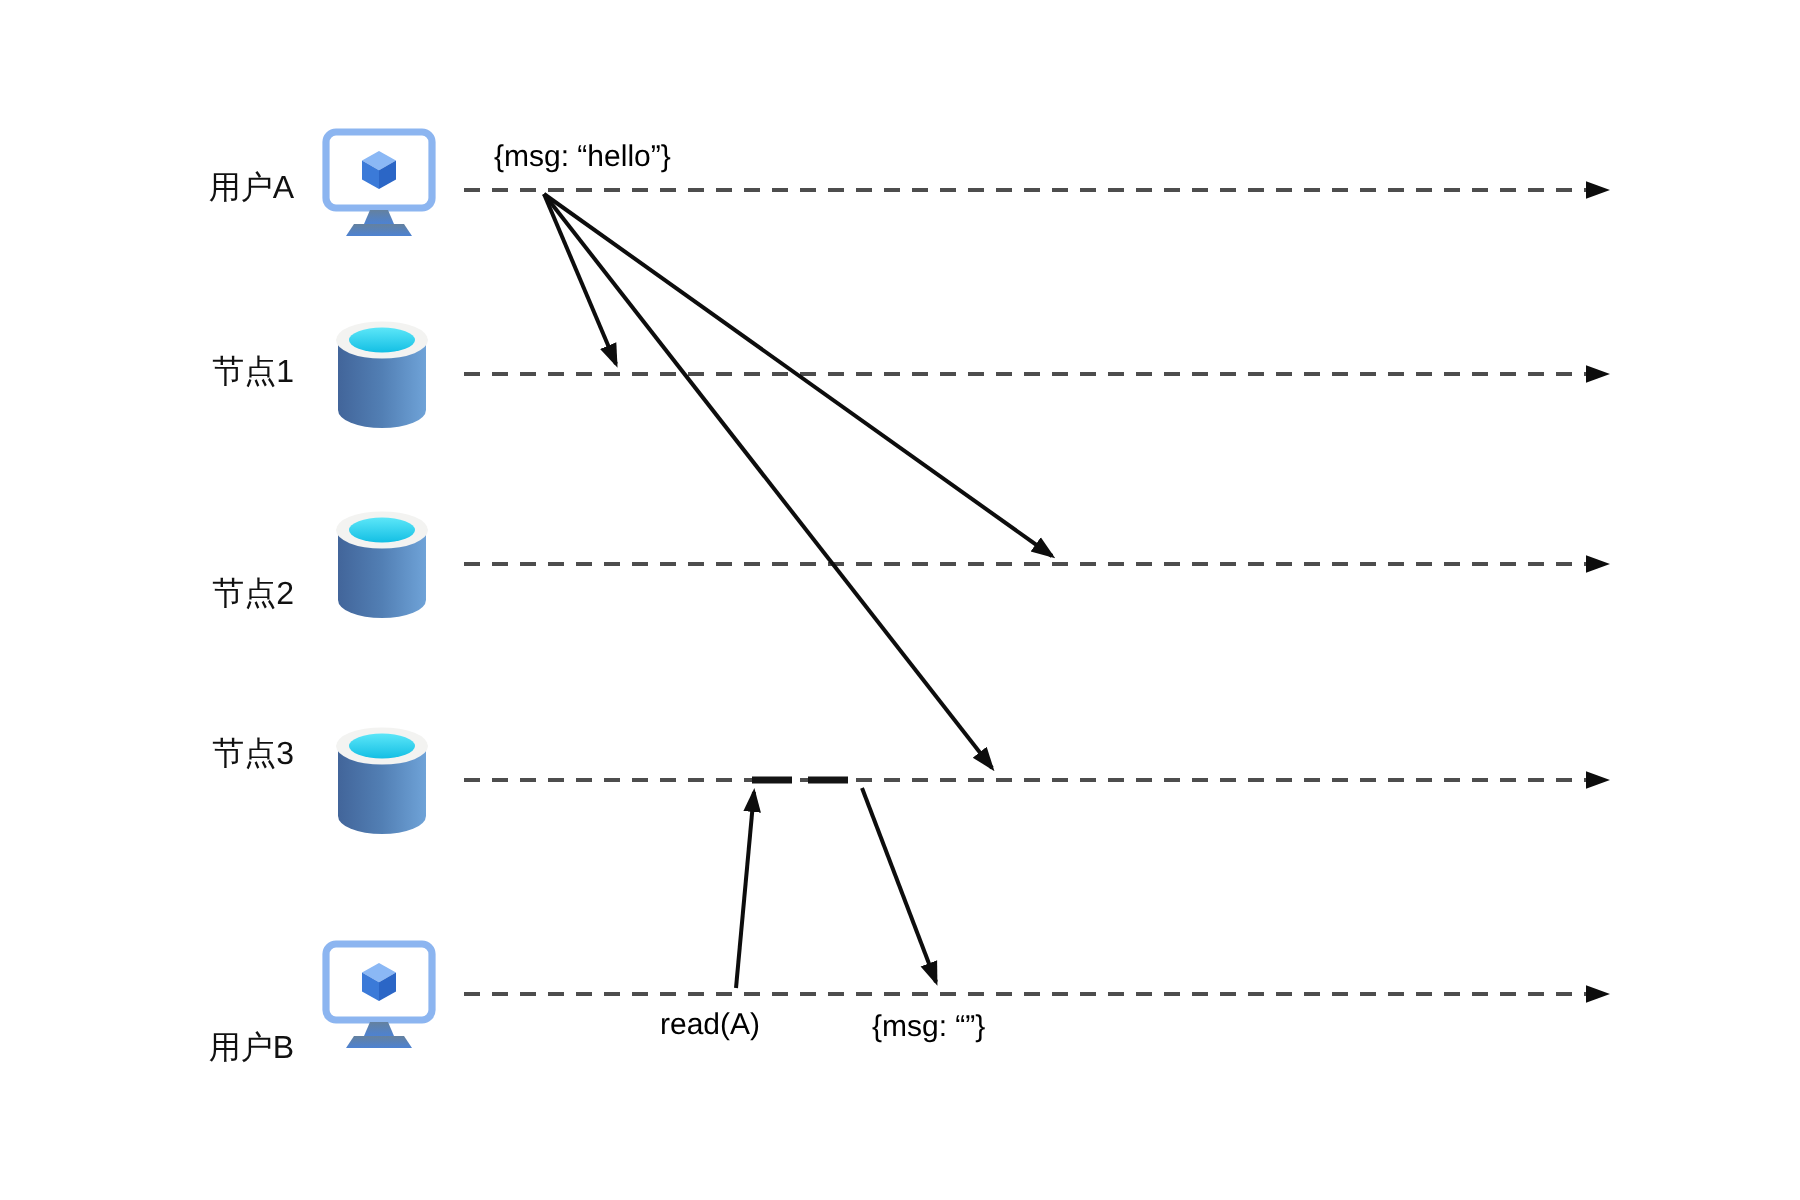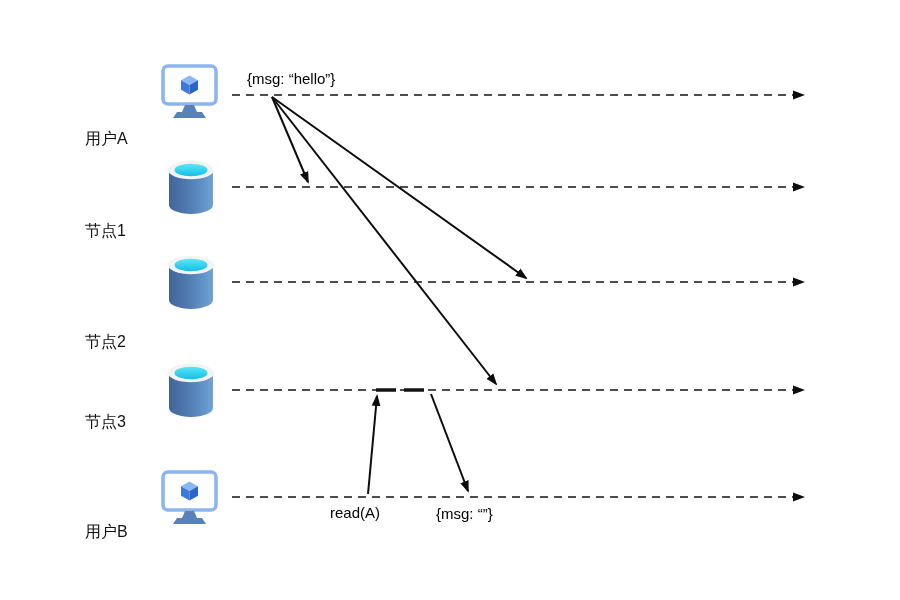--- a/index.html
+++ b/index.html
@@ -6,25 +6,24 @@
   #canvas{
     position:relative;
     width:900px;height:600px;
     background:#ffffff;
     font-family:"Liberation Sans","DejaVu Sans",sans-serif;
     overflow:hidden;
   }
   .row-label{
     position:absolute;
     left:85px;width:62px;
-    text-align:left;
+    text-align:right;
     font-size:16px;
     color:#111111;
     line-height:20px;
-    margin-top:44px;
   }
   .annotation{
     position:absolute;
     font-size:15px;
     color:#000000;
     white-space:nowrap;
   }
   .icon-svg{position:absolute;}
   svg{display:block;}
   #wires{position:absolute;left:0;top:0;}
@@ -54,21 +53,21 @@
     <line x1="272" y1="97" x2="496" y2="384" stroke="#0d0d0d" stroke-width="2" marker-end="url(#ah)"></line>
 
     <line x1="368" y1="494" x2="377" y2="396" stroke="#0d0d0d" stroke-width="2" marker-end="url(#ah)"></line>
     <line x1="431" y1="394" x2="468" y2="491" stroke="#0d0d0d" stroke-width="2" marker-end="url(#ah)"></line>
   </svg>
 
   <div class="row-label" style="top:85px">用户A</div>
   <div class="row-label" style="top:177px">节点1</div>
   <div class="row-label" style="top:288px">节点2</div>
   <div class="row-label" style="top:368px">节点3</div>
-  <div class="row-label" style="top:478px">用户B</div>
+  <div class="row-label" style="top:515px">用户B</div>
 
   <svg class="icon-svg" style="left:161px;top:64px" width="57" height="56" viewBox="0 0 57 56">
     <defs>
       <linearGradient id="standG" x1="0" y1="0" x2="0" y2="1">
         <stop offset="0" stop-color="#64819f"></stop>
         <stop offset="1" stop-color="#4d82d2"></stop>
       </linearGradient>
     </defs>
     <rect x="2" y="2" width="53" height="38" rx="5" fill="#ffffff" stroke="#8cb5f0" stroke-width="3.6"></rect>
     <g>

